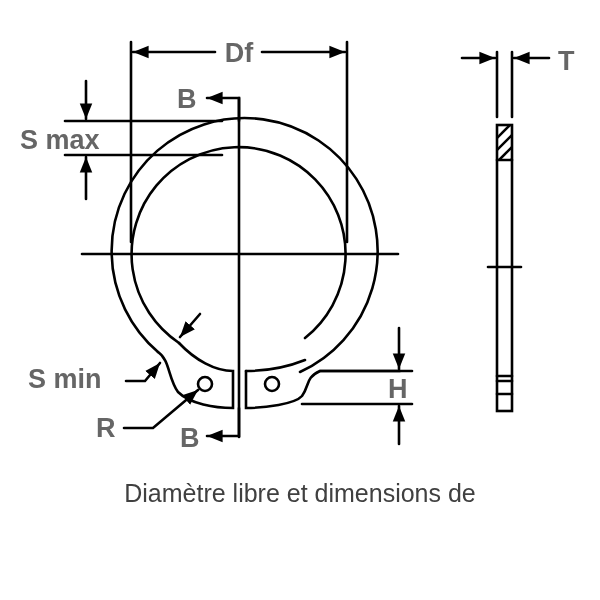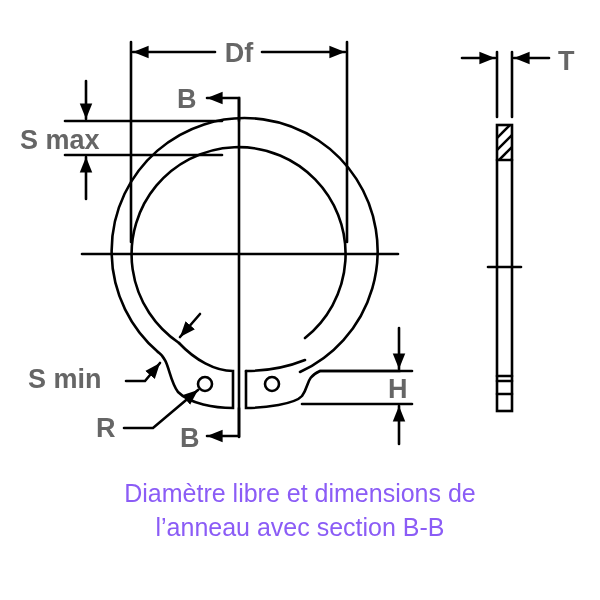--- a/index.html
+++ b/index.html
@@ -1,19 +1,19 @@
 <!DOCTYPE html>
 <html><head>
   <meta charset="utf-8">
   <style>
     html, body { margin: 0; padding: 0; background: #ffffff; }
     body { width: 600px; height: 600px; position: relative; overflow: hidden; font-family: "Liberation Sans", sans-serif; }
     svg { position: absolute; left: 0; top: 0; }
     .lbl { font-family: "Liberation Sans", sans-serif; font-weight: bold; fill: #666666; }
-    .caption { position: absolute; left: 0; top: 476px; width: 600px; text-align: center; font-family: "Liberation Sans", sans-serif; font-size: 25px; line-height: 34px; color: #8b5cf6; }
+    .caption { position: absolute; left: 0; top: 476px; width: 600px; text-align: center; font-family: "Liberation Sans", sans-serif; font-size: 25px; line-height: 34px; color: #404040; }
   </style>
 </head>
 <body>
 
 <svg width="600" height="600" viewBox="0 0 600 600" xmlns="http://www.w3.org/2000/svg">
   <defs>
     <marker id="arr" viewBox="0 0 10 10" refX="10" refY="5" markerWidth="6" markerHeight="6" orient="auto-start-reverse">
       <path d="M0,1 L10,5 L0,9 Z" fill="#000"></path>
     </marker>
     <clipPath id="hatchClip">
@@ -86,14 +86,13 @@
   <text class="lbl" x="20" y="149" font-size="27">S max</text>
   <text class="lbl" x="558" y="70" font-size="27">T</text>
   <text class="lbl" x="28" y="388" font-size="27">S min</text>
   <text class="lbl" x="96" y="437" font-size="27">R</text>
   <text class="lbl" x="180" y="447" font-size="27">B</text>
   <text class="lbl" x="388" y="398" font-size="27">H</text>
 </svg>
 
 <div class="caption">
   <div>Diamètre libre et dimensions de</div>
-  <div>l’anneau avec section B-B</div>
 </div>
 
 </body></html>

